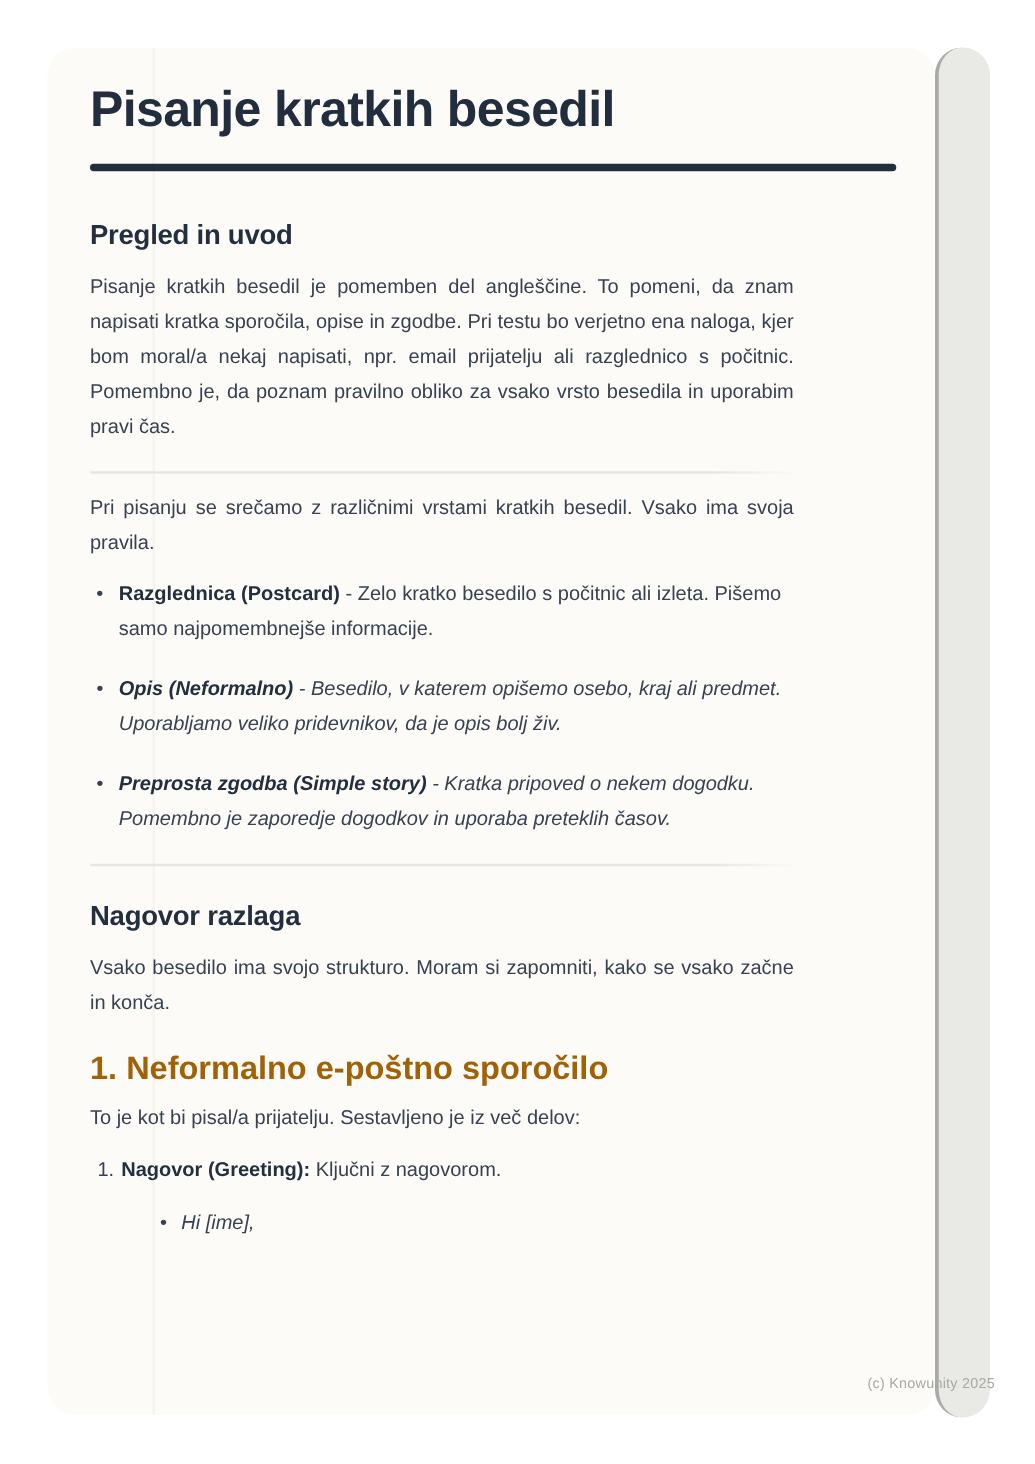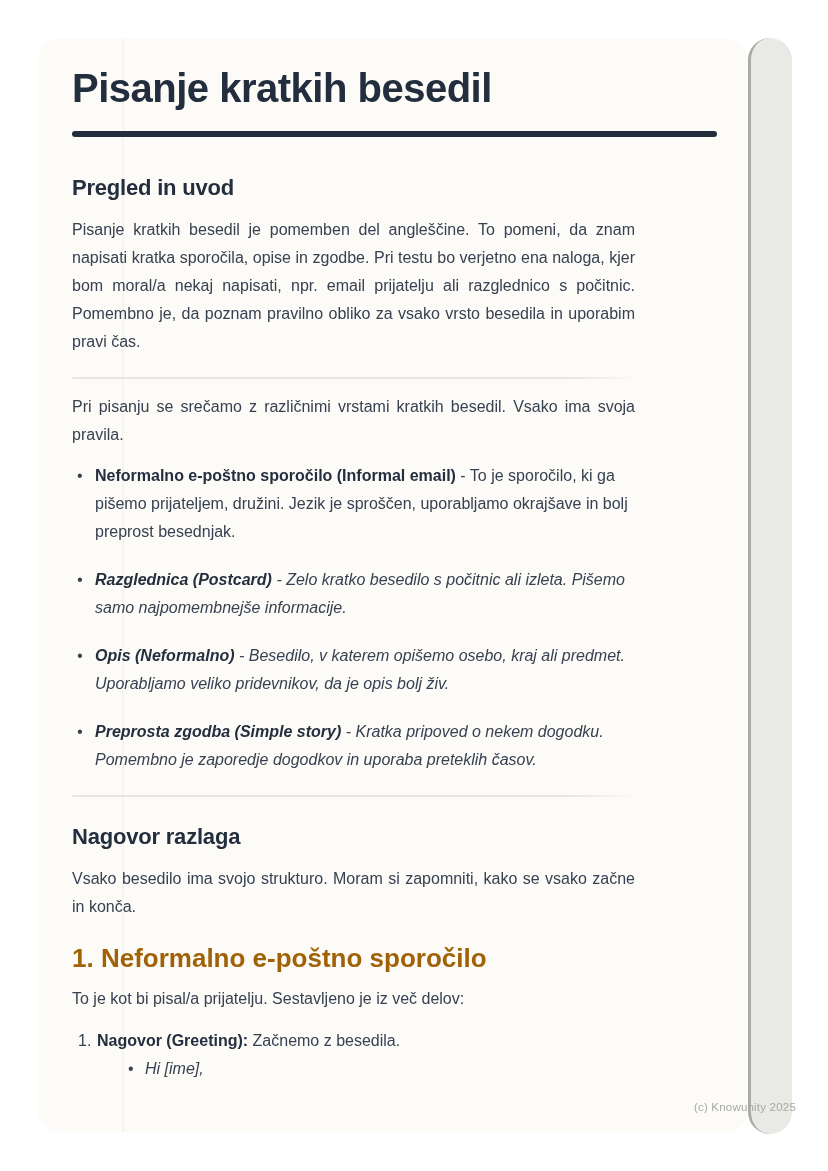--- a/index.html
+++ b/index.html
@@ -94,20 +94,21 @@
   }
   ol.steps > li {
     font-size: 16px; line-height: 28px;
     color: #374151;
     display: flex; align-items: flex-start;
   }
   ol.steps .num { flex: 0 0 19px; }
   ol.steps .step-body { flex: 1 1 auto; }
 
   ul.examples {
+    margin-top: 14px;
     margin-left: 31px;
     list-style: none;
   }
   ul.examples li {
     position: relative;
     padding-left: 17px;
     font-size: 16px; line-height: 28px;
     font-style: italic;
     color: #374151;
   }
@@ -138,39 +139,38 @@
       <div class="title-rule"></div>
 
       <h2 class="sec first">Pregled in uvod</h2>
       <p class="body-p just">Pisanje kratkih besedil je pomemben del angleščine. To pomeni, da znam napisati kratka sporočila, opise in zgodbe. Pri testu bo verjetno ena naloga, kjer bom moral/a nekaj napisati, npr. email prijatelju ali razglednico s počitnic. Pomembno je, da poznam pravilno obliko za vsako vrsto besedila in uporabim pravi čas.</p>
 
       <div class="divider"></div>
 
       <p class="body-p just">Pri pisanju se srečamo z različnimi vrstami kratkih besedil. Vsako ima svoja pravila.</p>
 
       <ul class="bullets">
-        <li><b>Neformalno e-poštno sporočilo (Informal email)</b><span> - To je sporočilo, ki ga pišemo prijateljem, družini. Jezik je sproščen, uporabljamo okrajšave in bolj preprost besednjak.</span></li>
         <li><b>Razglednica (Postcard)</b><span> - Zelo kratko besedilo s počitnic ali izleta. Pišemo samo najpomembnejše informacije.</span></li>
         <li><b>Opis (Neformalno)</b><span> - Besedilo, v katerem opišemo osebo, kraj ali predmet. Uporabljamo veliko pridevnikov, da je opis bolj živ.</span></li>
         <li><b>Preprosta zgodba (Simple story)</b><span> - Kratka pripoved o nekem dogodku. Pomembno je zaporedje dogodkov in uporaba preteklih časov.</span></li>
       </ul>
 
       <div class="divider"></div>
 
       <h2 class="sec after-div">Nagovor razlaga</h2>
       <p class="body-p just">Vsako besedilo ima svojo strukturo. Moram si zapomniti, kako se vsako začne in konča.</p>
 
       <h3 class="subsec">1. Neformalno e-poštno sporočilo</h3>
       <p class="body-p">To je kot bi pisal/a prijatelju. Sestavljeno je iz več delov:</p>
 
       <ol class="steps">
         <li>
           <span class="num">1.</span>
           <span class="step-body">
-            <b>Nagovor (Greeting):</b><span> Začnemo z besedila.</span>
+            <b>Nagovor (Greeting):</b><span> Ključni z nagovorom.</span>
             <ul class="examples">
               <li>Hi [ime],</li>
             </ul>
           </span>
         </li>
       </ol>
 
     </div>
   </div>
 

